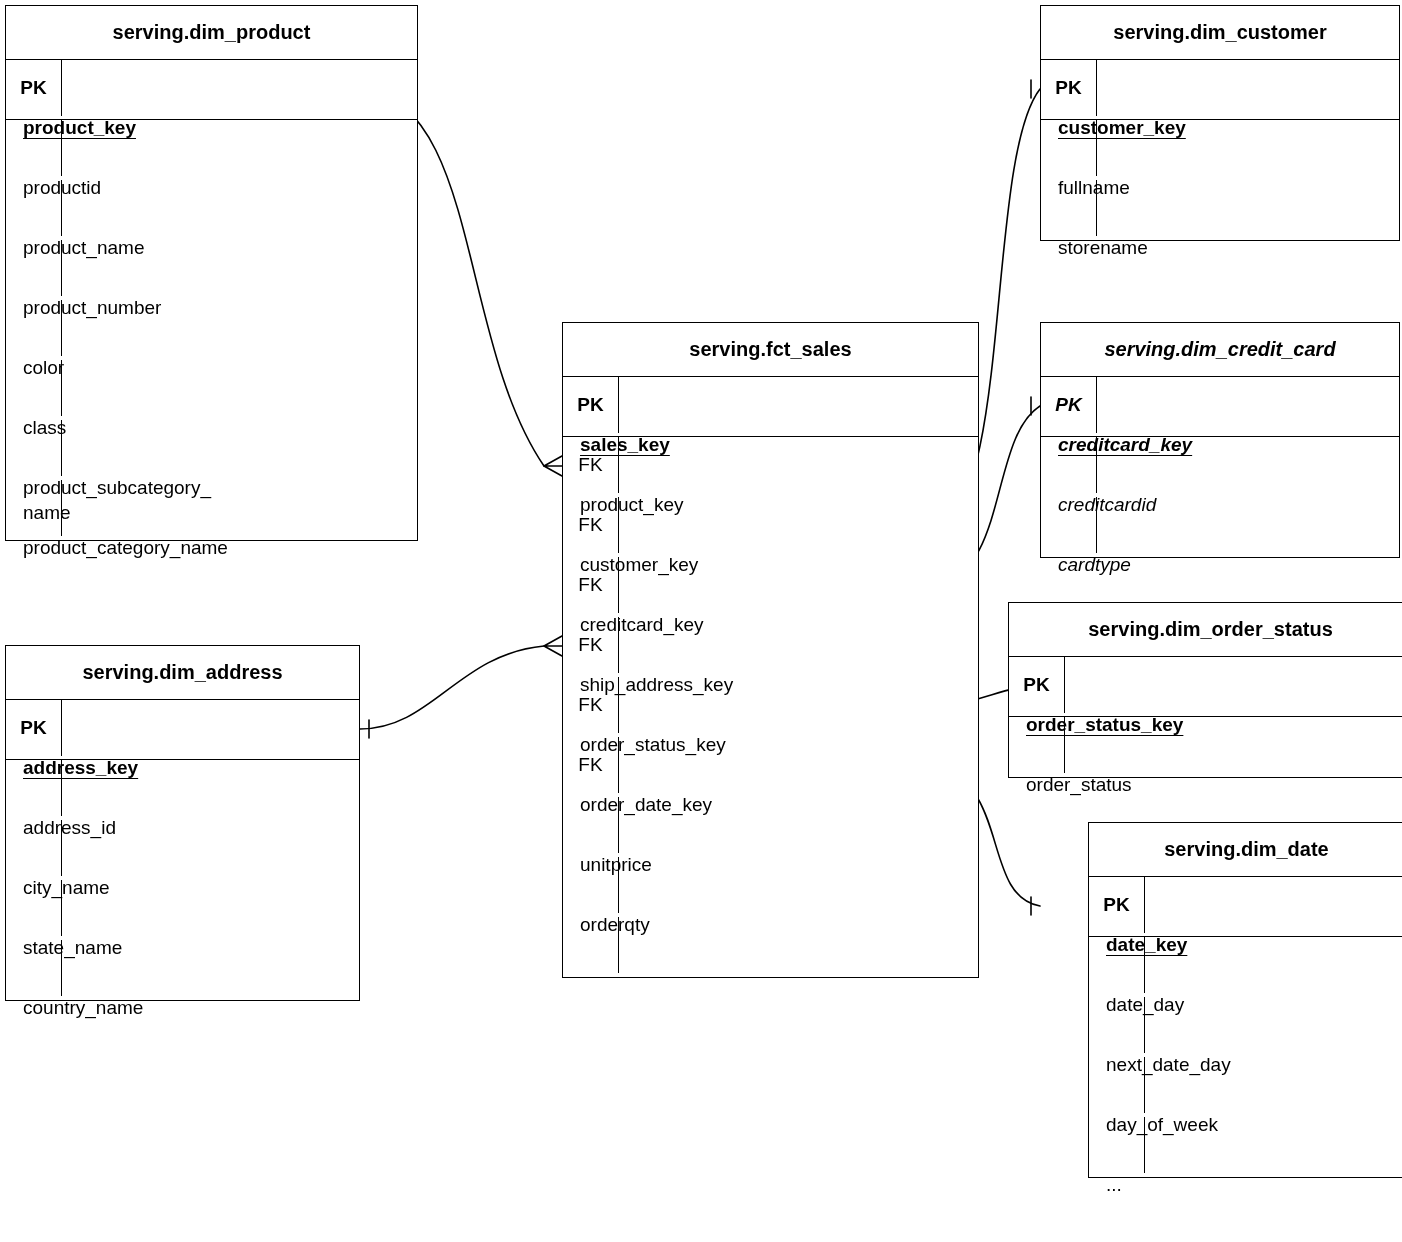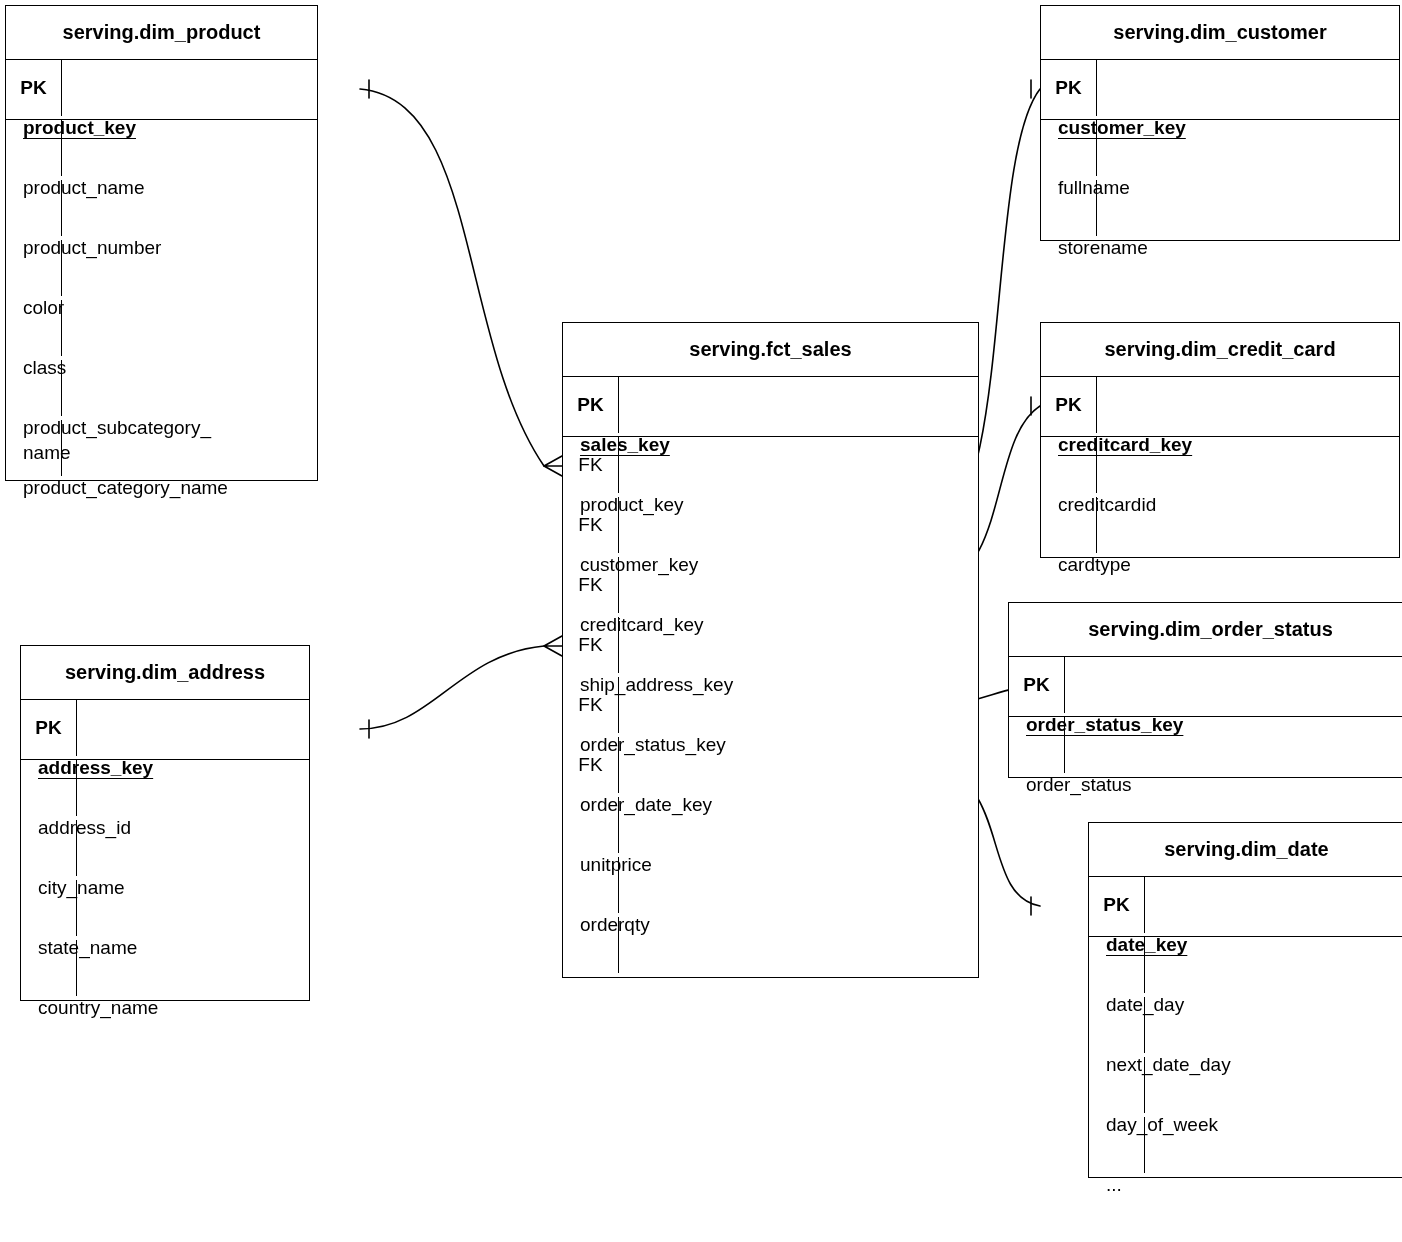--- a/index.html
+++ b/index.html
@@ -82,25 +82,29 @@
       <path d="M 937 706 C 986 702, 1002 686, 1040 686"></path>
       <path d="M 937 706 L 919 696 M 937 706 L 919 706 M 937 706 L 919 716"></path>
       <path d="M 1031 677 L 1031 695"></path>
 
       <path d="M 937 766 C 1010 786, 982 896, 1040 906"></path>
       <path d="M 937 766 L 919 756 M 937 766 L 919 766 M 937 766 L 919 776"></path>
       <path d="M 1031 897 L 1031 915"></path>
     </g>
   </svg>
 
-  <div class="entity" style="left:5px; top:5px; width:313px;">
+  <div class="entity" style="left:5px; top:5px; width:413px;">
     <div class="etitle">serving.dim_product</div>
     <div class="erow pk">
       <div class="kcell">PK</div>
       <div class="acell">product_key</div>
+    </div>
+    <div class="erow">
+      <div class="kcell"></div>
+      <div class="acell">productid</div>
     </div>
     <div class="erow">
       <div class="kcell"></div>
       <div class="acell">product_name</div>
     </div>
     <div class="erow">
       <div class="kcell"></div>
       <div class="acell">product_number</div>
     </div>
     <div class="erow">
@@ -174,21 +178,21 @@
     </div>
     <div class="erow">
       <div class="kcell"></div>
       <div class="acell">orderqty</div>
     </div>
     <div class="erow">
       <div class="kcell"></div>
     </div>
   </div>
 
-  <div class="entity" style="left:1040px; top:322px; width:360px;">
+  <div class="entity" style="left:1040px; top:322px; width:360px;font-style:italic;">
     <div class="etitle">serving.dim_credit_card</div>
     <div class="erow pk">
       <div class="kcell">PK</div>
       <div class="acell">creditcard_key</div>
     </div>
     <div class="erow">
       <div class="kcell"></div>
       <div class="acell">creditcardid</div>
     </div>
     <div class="erow">
@@ -226,21 +230,21 @@
     <div class="erow">
       <div class="kcell"></div>
       <div class="acell">day_of_week</div>
     </div>
     <div class="erow">
       <div class="kcell"></div>
       <div class="acell">...</div>
     </div>
   </div>
 
-  <div class="entity" style="left:20px; top:645px; width:290px;">
+  <div class="entity" style="left:5px; top:645px; width:355px;">
     <div class="etitle">serving.dim_address</div>
     <div class="erow pk">
       <div class="kcell">PK</div>
       <div class="acell">address_key</div>
     </div>
     <div class="erow">
       <div class="kcell"></div>
       <div class="acell">address_id</div>
     </div>
     <div class="erow">

